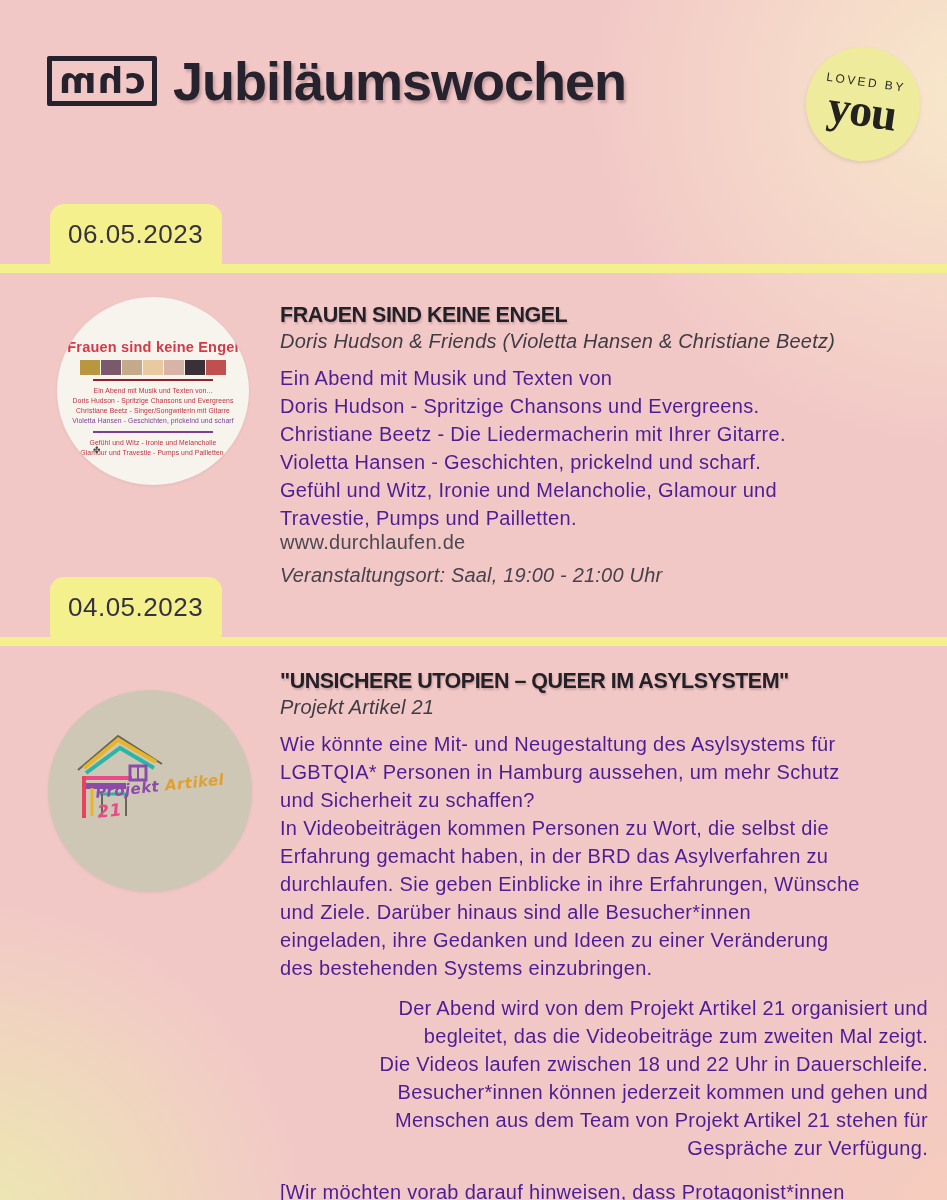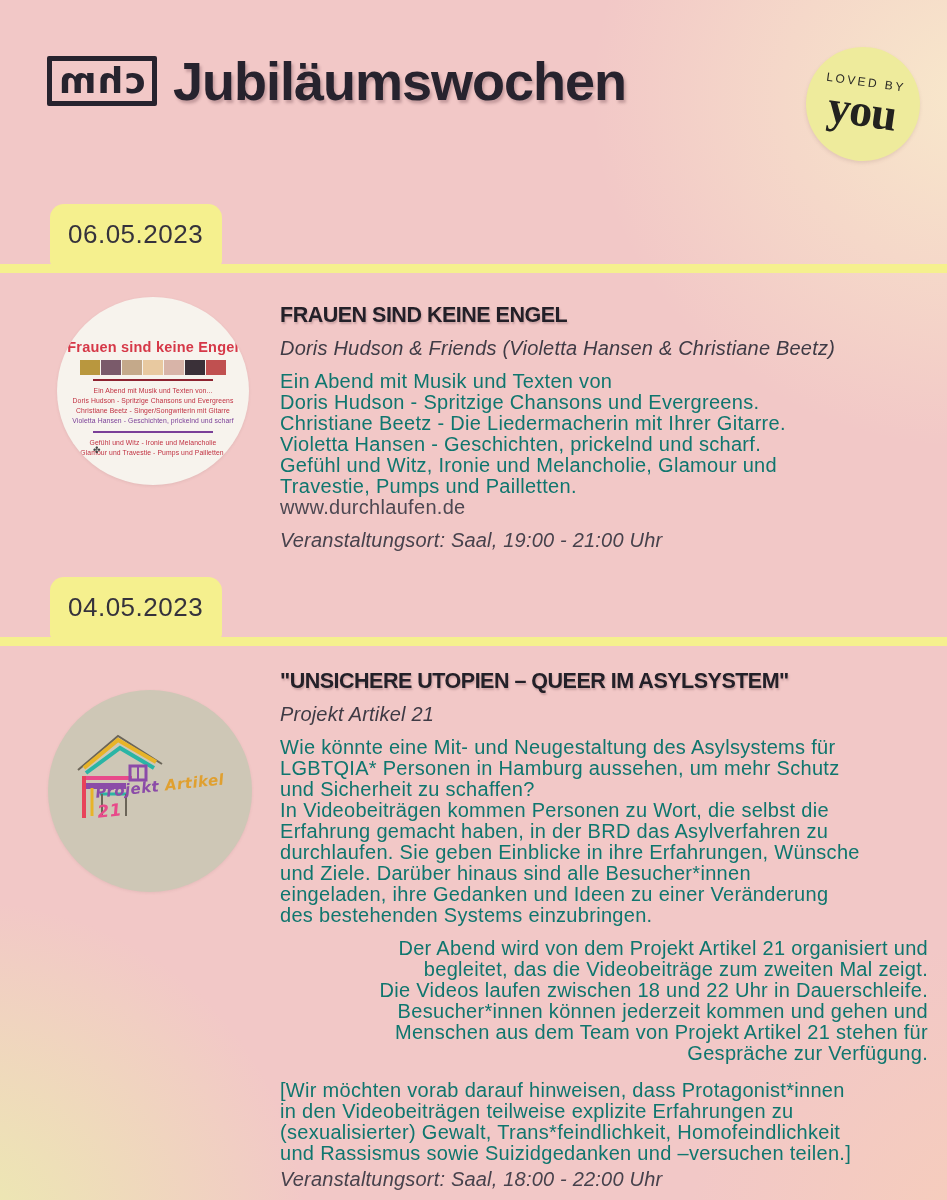--- a/index.html
+++ b/index.html
@@ -46,23 +46,23 @@
   .bar-1{ top:264px; }
   .bar-2{ top:637px; }
 
   
   .event-text{ position:absolute; left:280px; width:648px; color:#4d4852; }
   .col-1{ top:302px; }
   .col-2{ top:668px; }
   .event-title{ font-size:21.5px; font-weight:800; letter-spacing:-0.5px;
     color:#232028; line-height:26px; text-shadow:1px 2px 2px rgba(90,50,60,0.25); }
   .event-subtitle{ font-style:italic; font-size:20px; line-height:21px;
-    color:#3f3b45; margin-top:10px; letter-spacing:0.2px; }
-  .event-body{ font-size:20px; line-height:21px; letter-spacing:0.3px;
-    color:#0f766e; margin-top:12px; white-space:pre-line; }
+    color:#3f3b45; margin-top:3px; letter-spacing:0.2px; }
+  .event-body{ font-size:20px; line-height:28px; letter-spacing:0.3px;
+    color:#4c1d95; margin-top:12px; white-space:pre-line; }
   .event-body.p2{ margin-top:12px;text-align:right; }
   .event-body.p3{ margin-top:16px; }
   .event-link{ display:inline-block; font-size:20px; line-height:21px;
     letter-spacing:0.3px; color:#4d4852; text-decoration:none; margin-top:0px; }
   .event-venue{ font-style:italic; font-size:20px; line-height:21px;
     color:#47424c; margin-top:12px; letter-spacing:0.2px; }
   .col-2 .event-venue{ margin-top:5px; }
 
   
   .circle1{ position:absolute; left:57px; top:297px; width:192px; height:188px;

